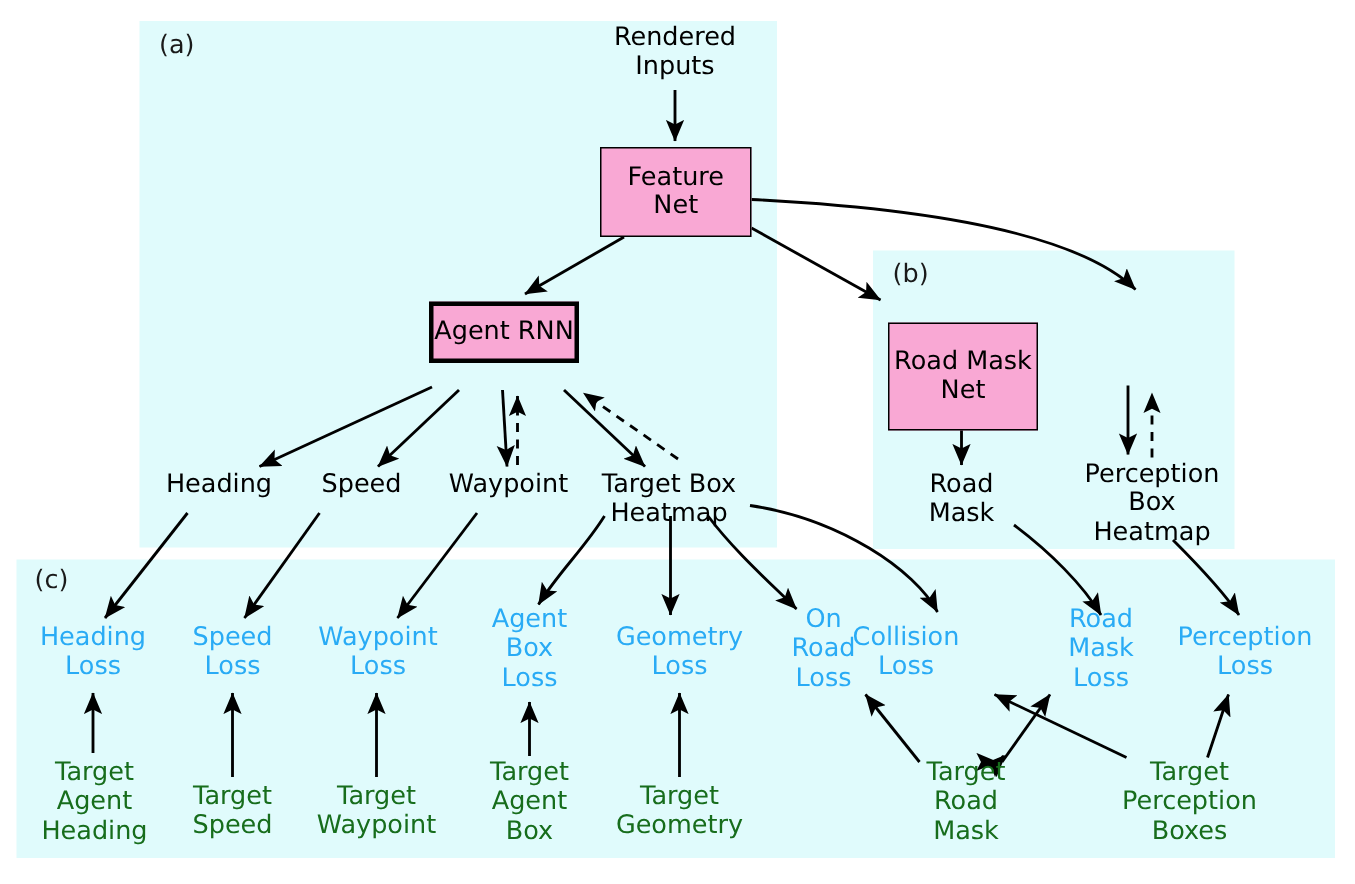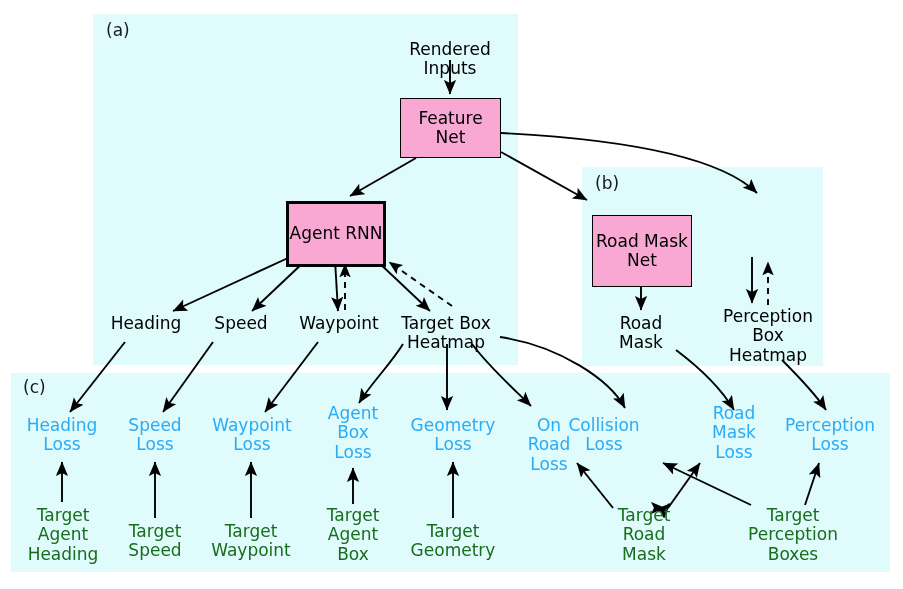--- a/index.html
+++ b/index.html
@@ -144,55 +144,55 @@
       <path d="M345,310 L345,264"></path>
       <path d="M452,306 L389,262"></path>
       <path d="M768,305 L768,262"></path>
     </g>
   </svg>
 
   <div class="panel-label" style="left:106px; top:22px;">(a)</div>
   <div class="panel-label" style="left:595px; top:175px;">(b)</div>
   <div class="panel-label" style="left:23px; top:379px;">(c)</div>
 
-  <div class="plain-label" style="left:400px; top:16px; width:100px;margin-top:24px;">Rendered
+  <div class="plain-label" style="left:400px; top:16px; width:100px;">Rendered
 Inputs</div>
 
   <div class="plain-label" style="left:104px; top:314px; width:84px;">Heading</div>
   <div class="plain-label" style="left:208px; top:314px; width:66px;">Speed</div>
   <div class="plain-label" style="left:293px; top:314px; width:92px;">Waypoint</div>
   <div class="plain-label" style="left:391px; top:314px; width:110px;">Target Box
 Heatmap</div>
 
   <div class="plain-label" style="left:606px; top:314px; width:70px;">Road
 Mask</div>
   <div class="plain-label" style="left:700px; top:307px; width:136px;">Perception
 Box
 Heatmap</div>
 
   <div class="node-box" style="left:400px; top:98px; width:101px; height:60px;">Feature
 Net</div>
-  <div class="node-box thick" style="left:286px; top:201px; width:100px; height:66px;">Agent
+  <div class="node-box thick" style="left:286px; top:201px; width:100px; height:41px;">Agent
 RNN</div>
   <div class="node-box" style="left:592px; top:215px; width:100px; height:72px;">Road
 Mask
 Net</div>
 
   <div class="loss-label" style="left:19px; top:416px; width:86px;">Heading
 Loss</div>
   <div class="loss-label" style="left:113px; top:416px; width:84px;">Speed
 Loss</div>
   <div class="loss-label" style="left:204px; top:416px; width:96px;">Waypoint
 Loss</div>
   <div class="loss-label" style="left:313px; top:404px; width:80px;">Agent
 Box
 Loss</div>
   <div class="loss-label" style="left:399px; top:416px; width:108px;">Geometry
 Loss</div>
-  <div class="loss-label" style="left:518px; top:404px; width:62px;margin-top:12px;">On
+  <div class="loss-label" style="left:518px; top:404px; width:62px;">On
 Road
 Loss</div>
   <div class="loss-label" style="left:556px; top:416px; width:96px;">Collision
 Loss</div>
   <div class="loss-label" style="left:699px; top:404px; width:70px;">Road
 Mask
 Loss</div>
   <div class="loss-label" style="left:775px; top:416px; width:110px;">Perception
 Loss</div>
 

